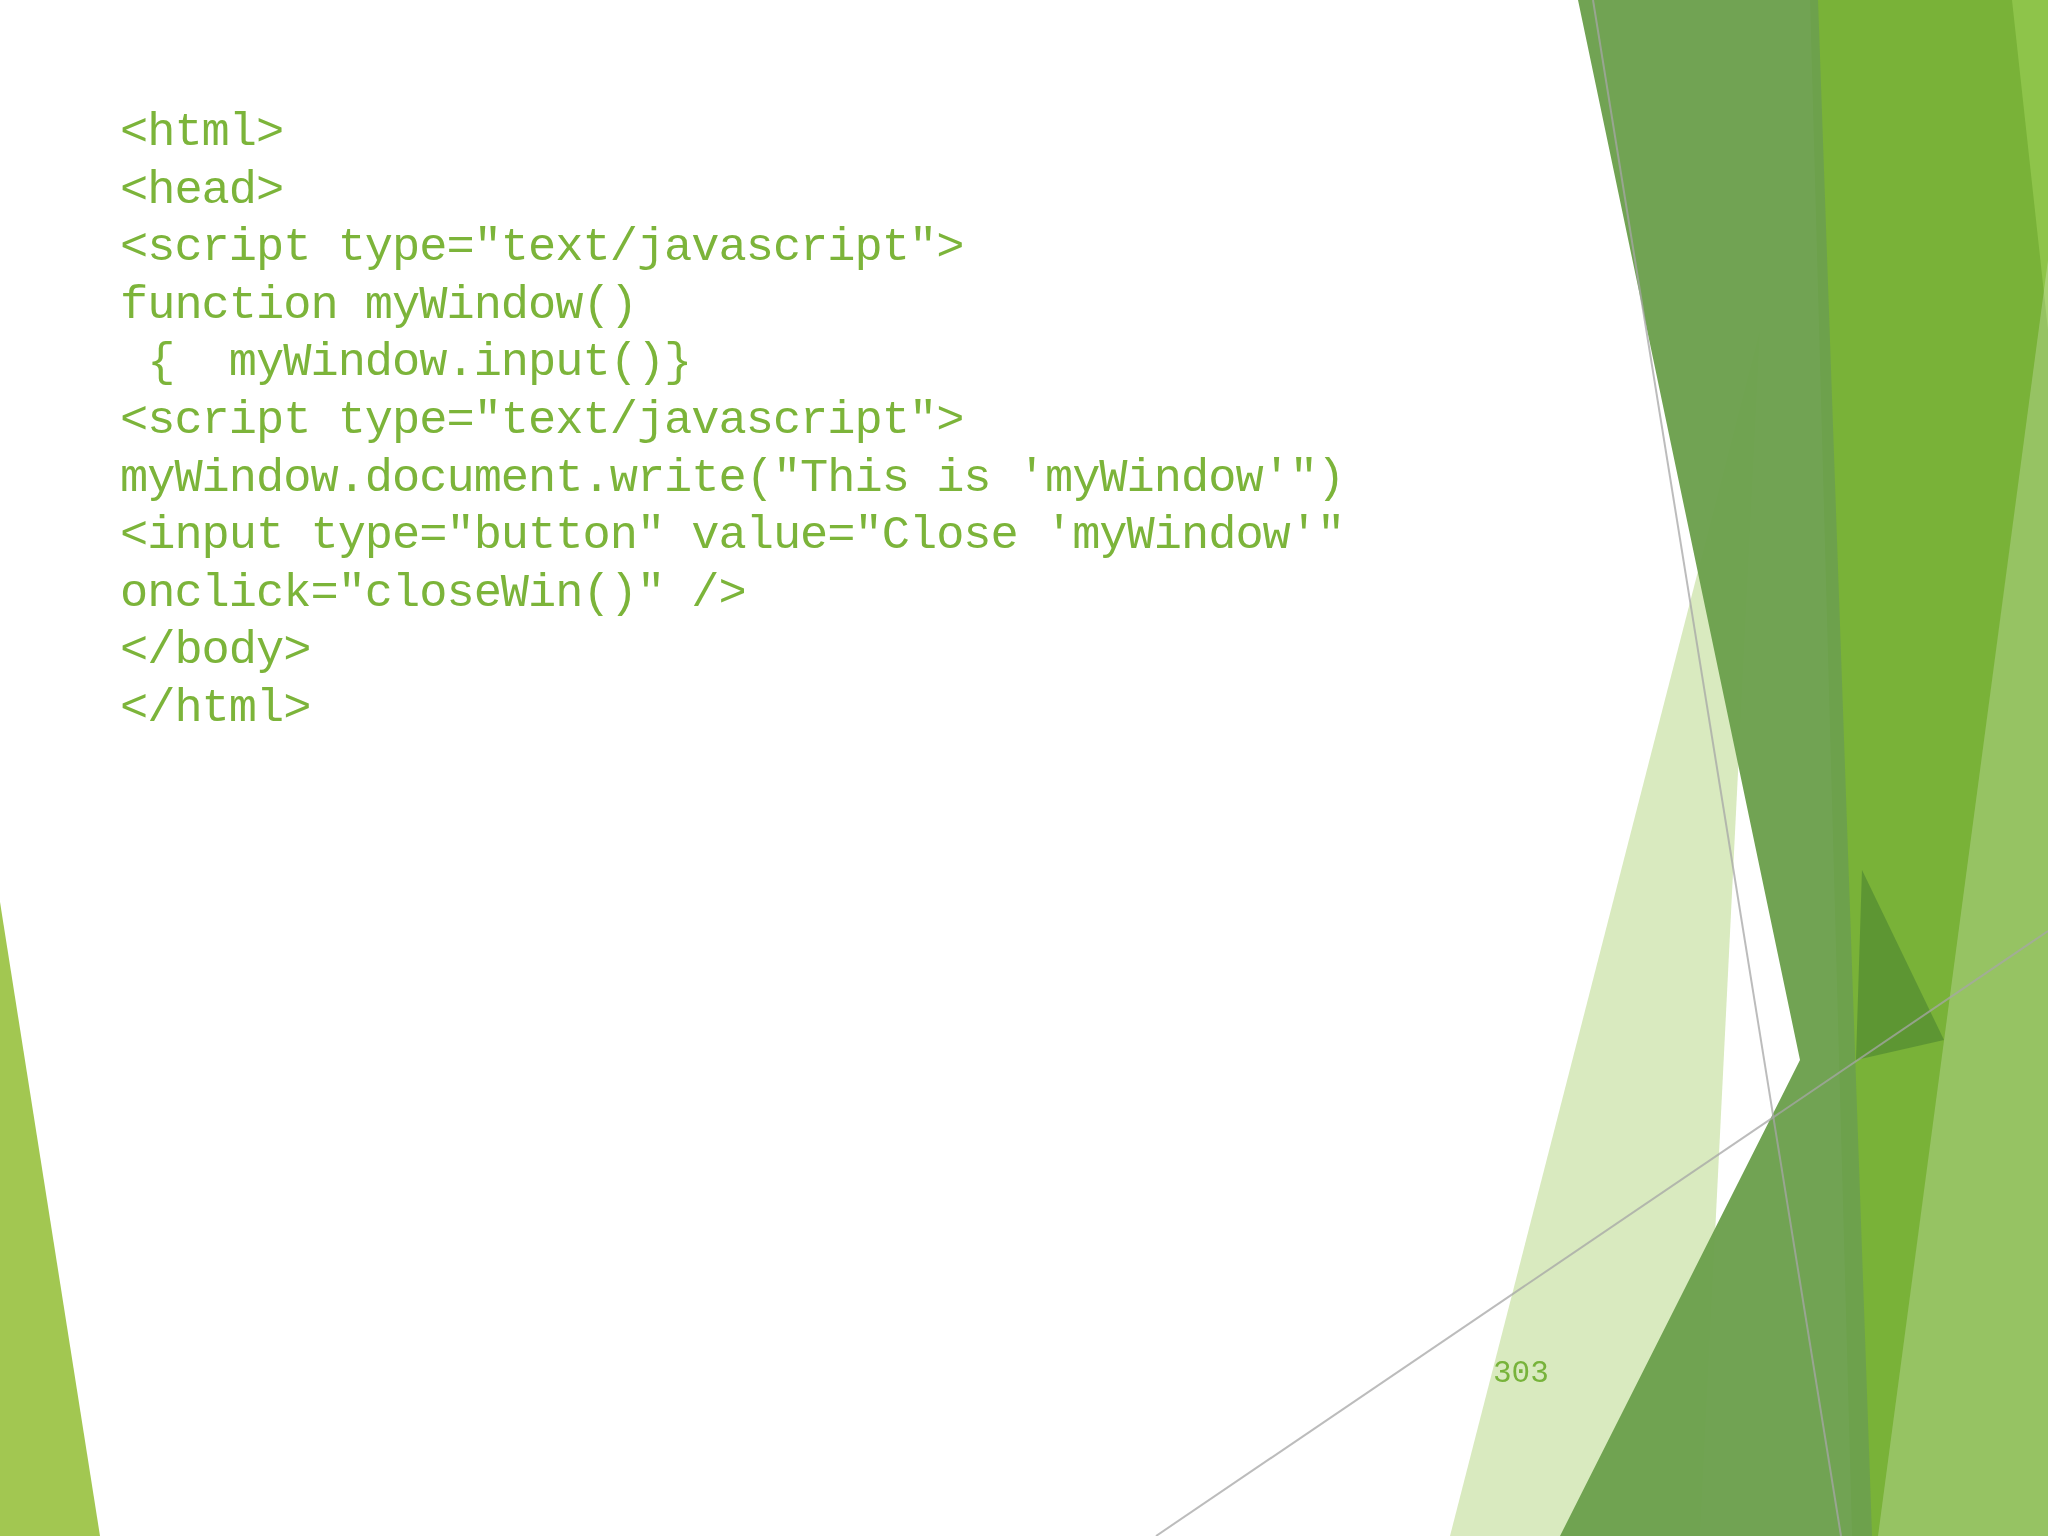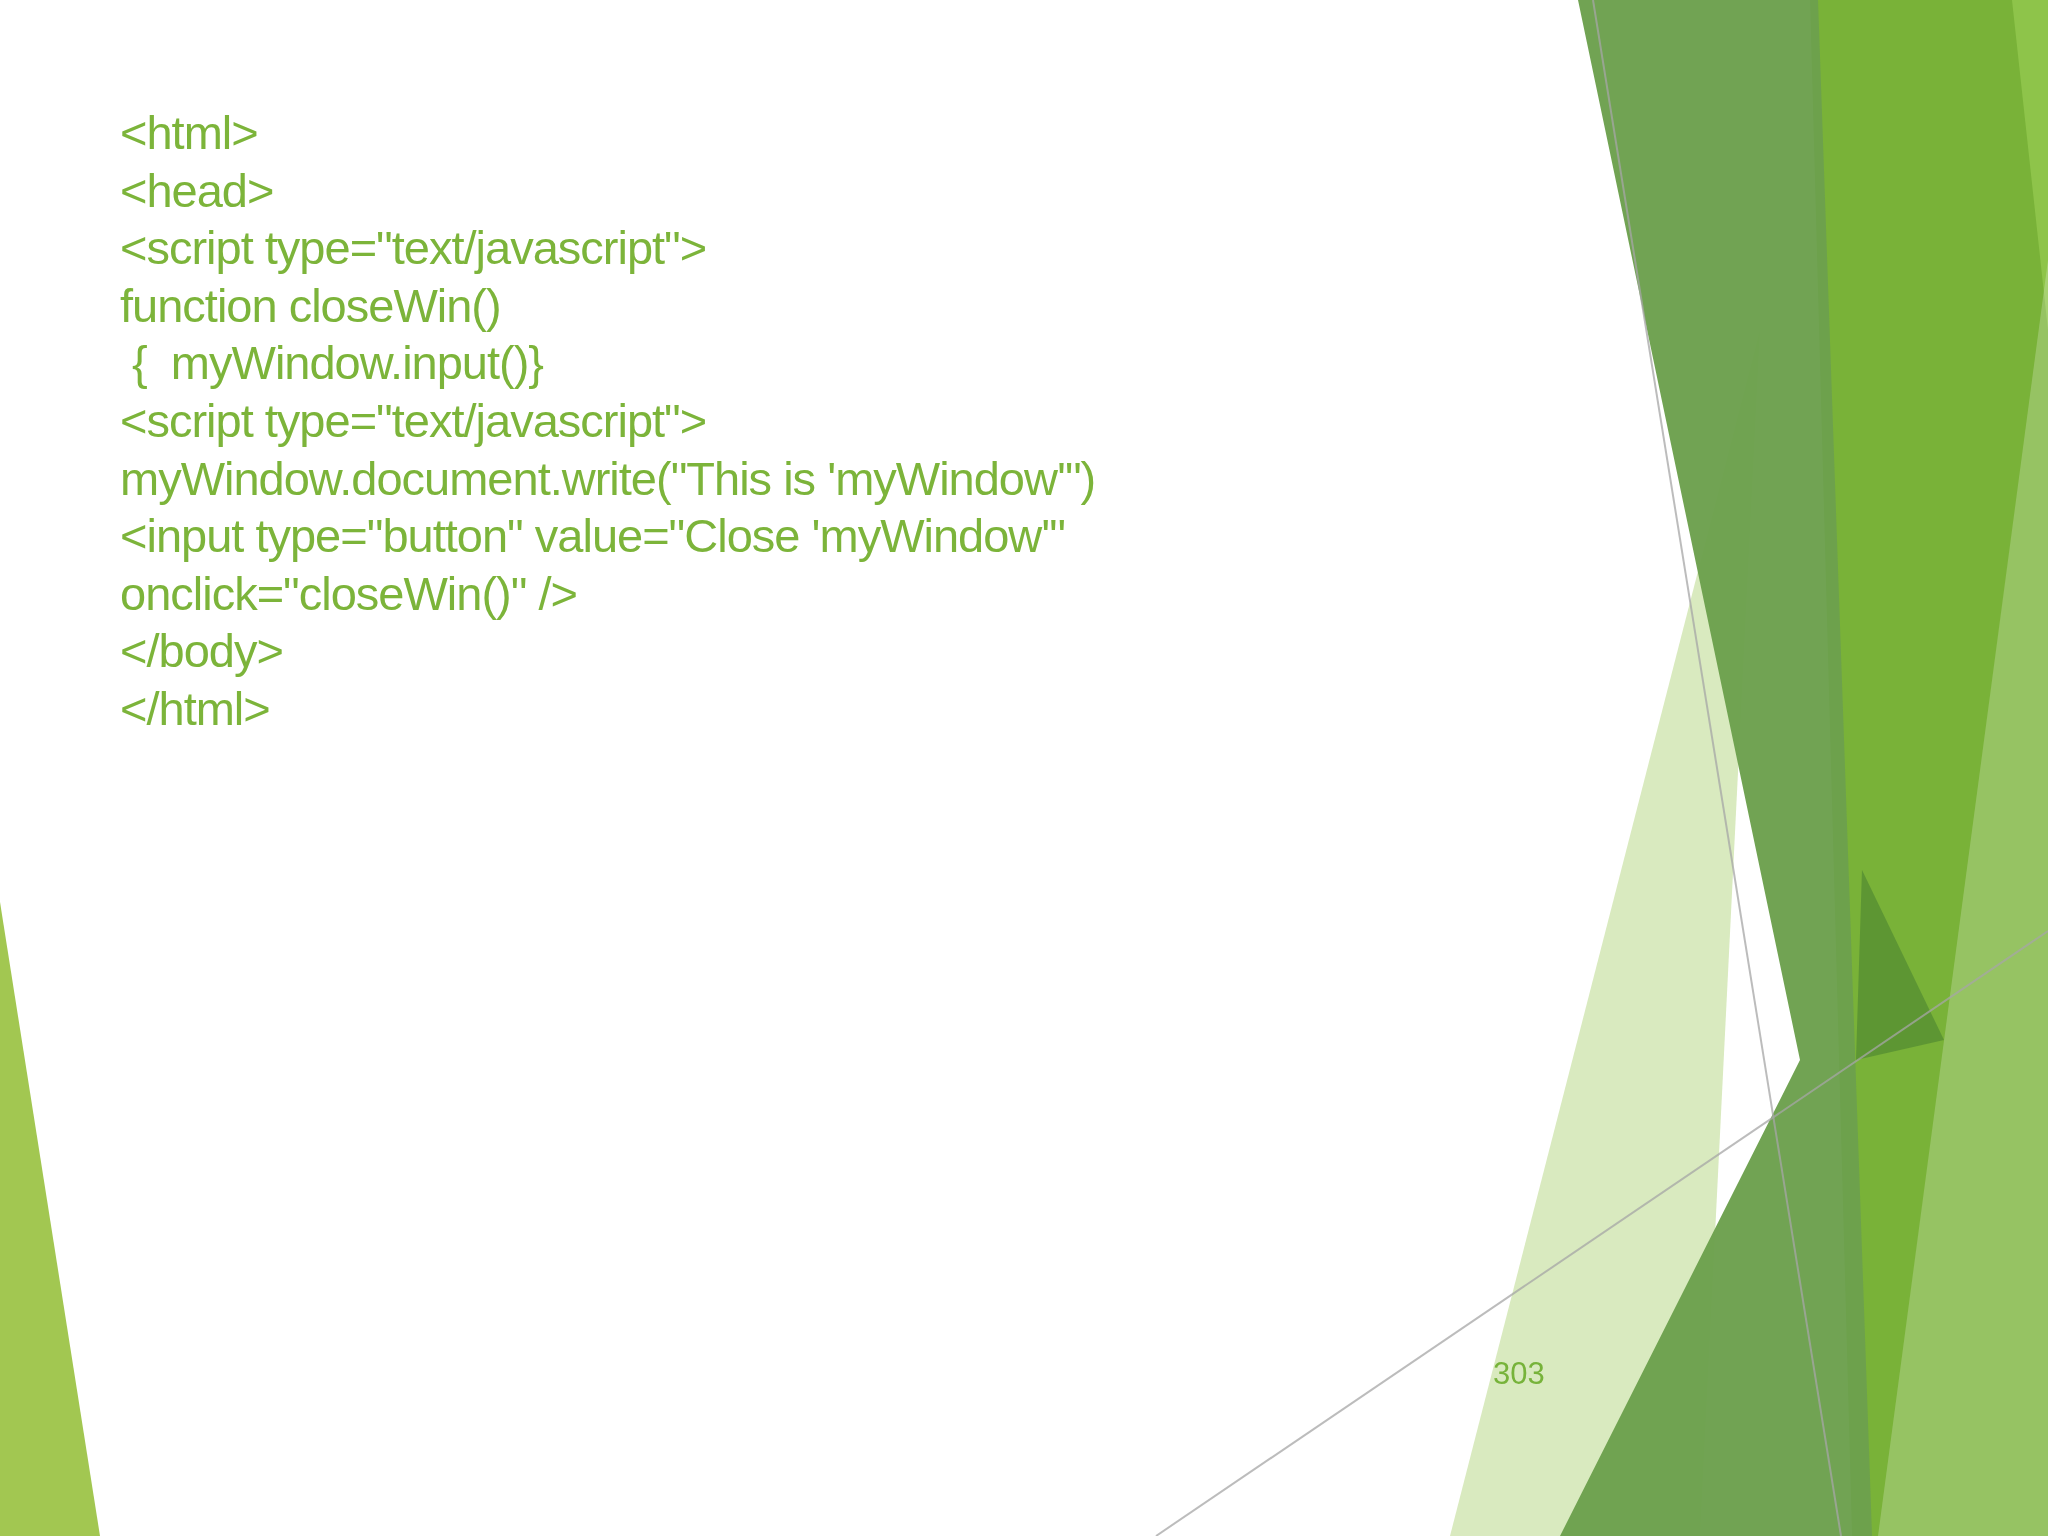--- a/index.html
+++ b/index.html
@@ -6,21 +6,21 @@
     margin: 0;
     padding: 0;
     background: #ffffff;
   }
   .slide {
     position: relative;
     width: 2048px;
     height: 1536px;
     overflow: hidden;
     background: #ffffff;
-    font-family: Liberation Sans, sans-serif;
+    font-family: Liberation Mono, monospace;
   }
   .bg-shapes {
     position: absolute;
     left: 0;
     top: 0;
     width: 100%;
     height: 100%;
     display: block;
   }
   .code-block {
@@ -69,21 +69,21 @@
 
     <line x1="2048" y1="931" x2="1156" y2="1536" stroke-width="2" opacity="0.75" stroke="#a6a6a6"></line>
 
     <polygon points="0,902 100,1536 0,1536" fill="#a2c751"></polygon>
   </svg>
 
   <div class="code-block">
     <div class="code-line">&lt;html&gt;</div>
     <div class="code-line">&lt;head&gt;</div>
     <div class="code-line">&lt;script type="text/javascript"&gt;</div>
-    <div class="code-line">function closeWin()</div>
+    <div class="code-line">function myWindow()</div>
     <div class="code-line"> {  myWindow.input()}</div>
     <div class="code-line">&lt;script type="text/javascript"&gt;</div>
     <div class="code-line">myWindow.document.write("This is 'myWindow'")</div>
     <div class="code-line">&lt;input type="button" value="Close 'myWindow'"</div>
     <div class="code-line">onclick="closeWin()" /&gt;</div>
     <div class="code-line">&lt;/body&gt;</div>
     <div class="code-line">&lt;/html&gt;</div>
   </div>
 
   <div class="page-number">303</div>

